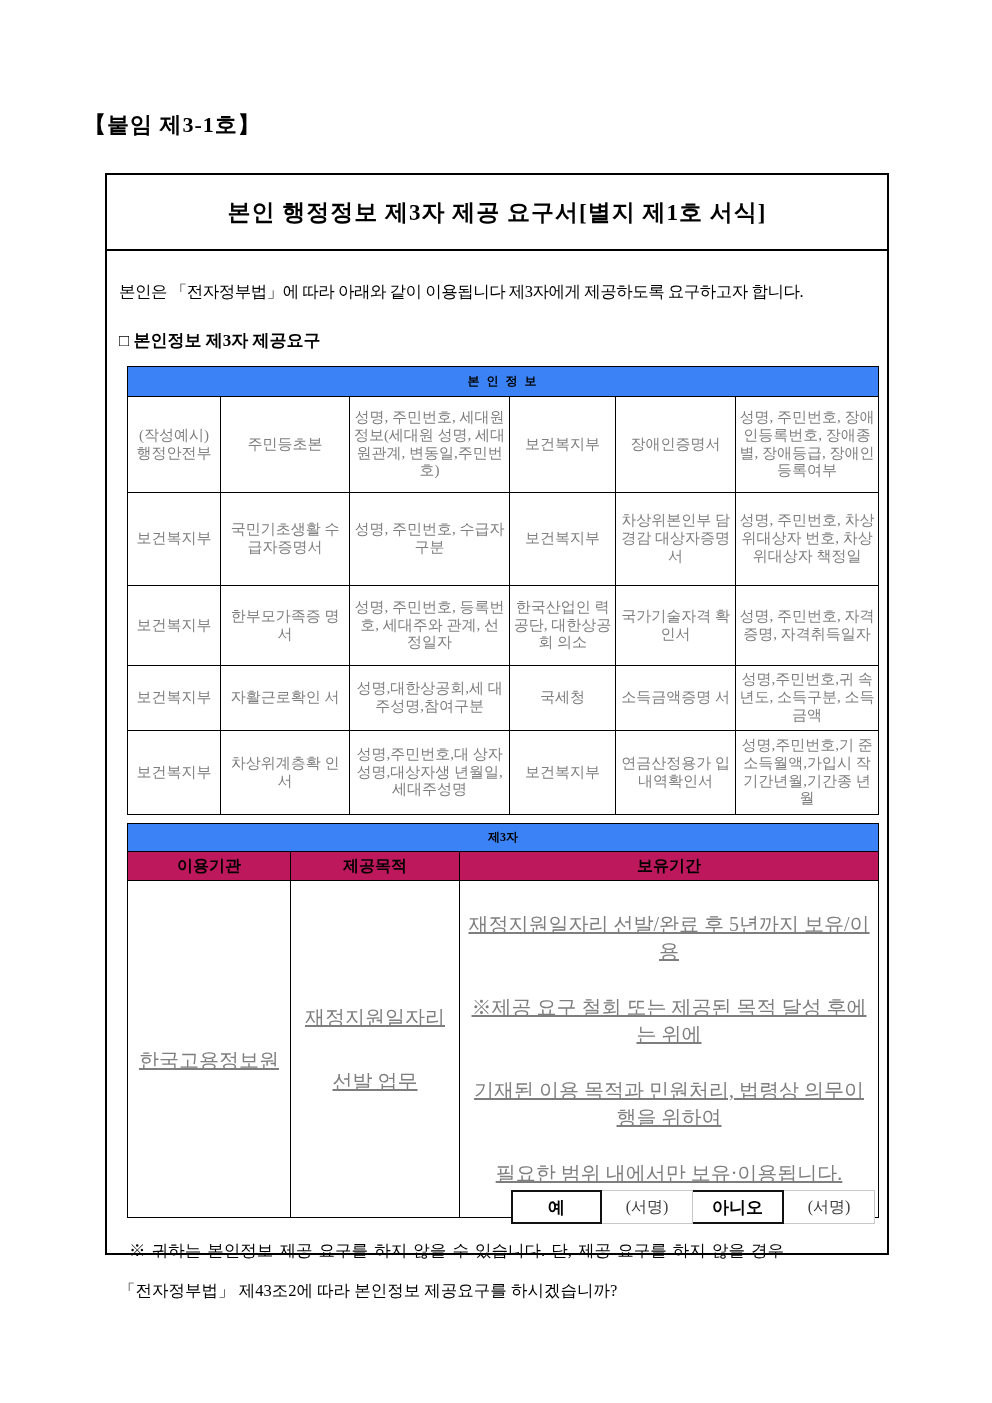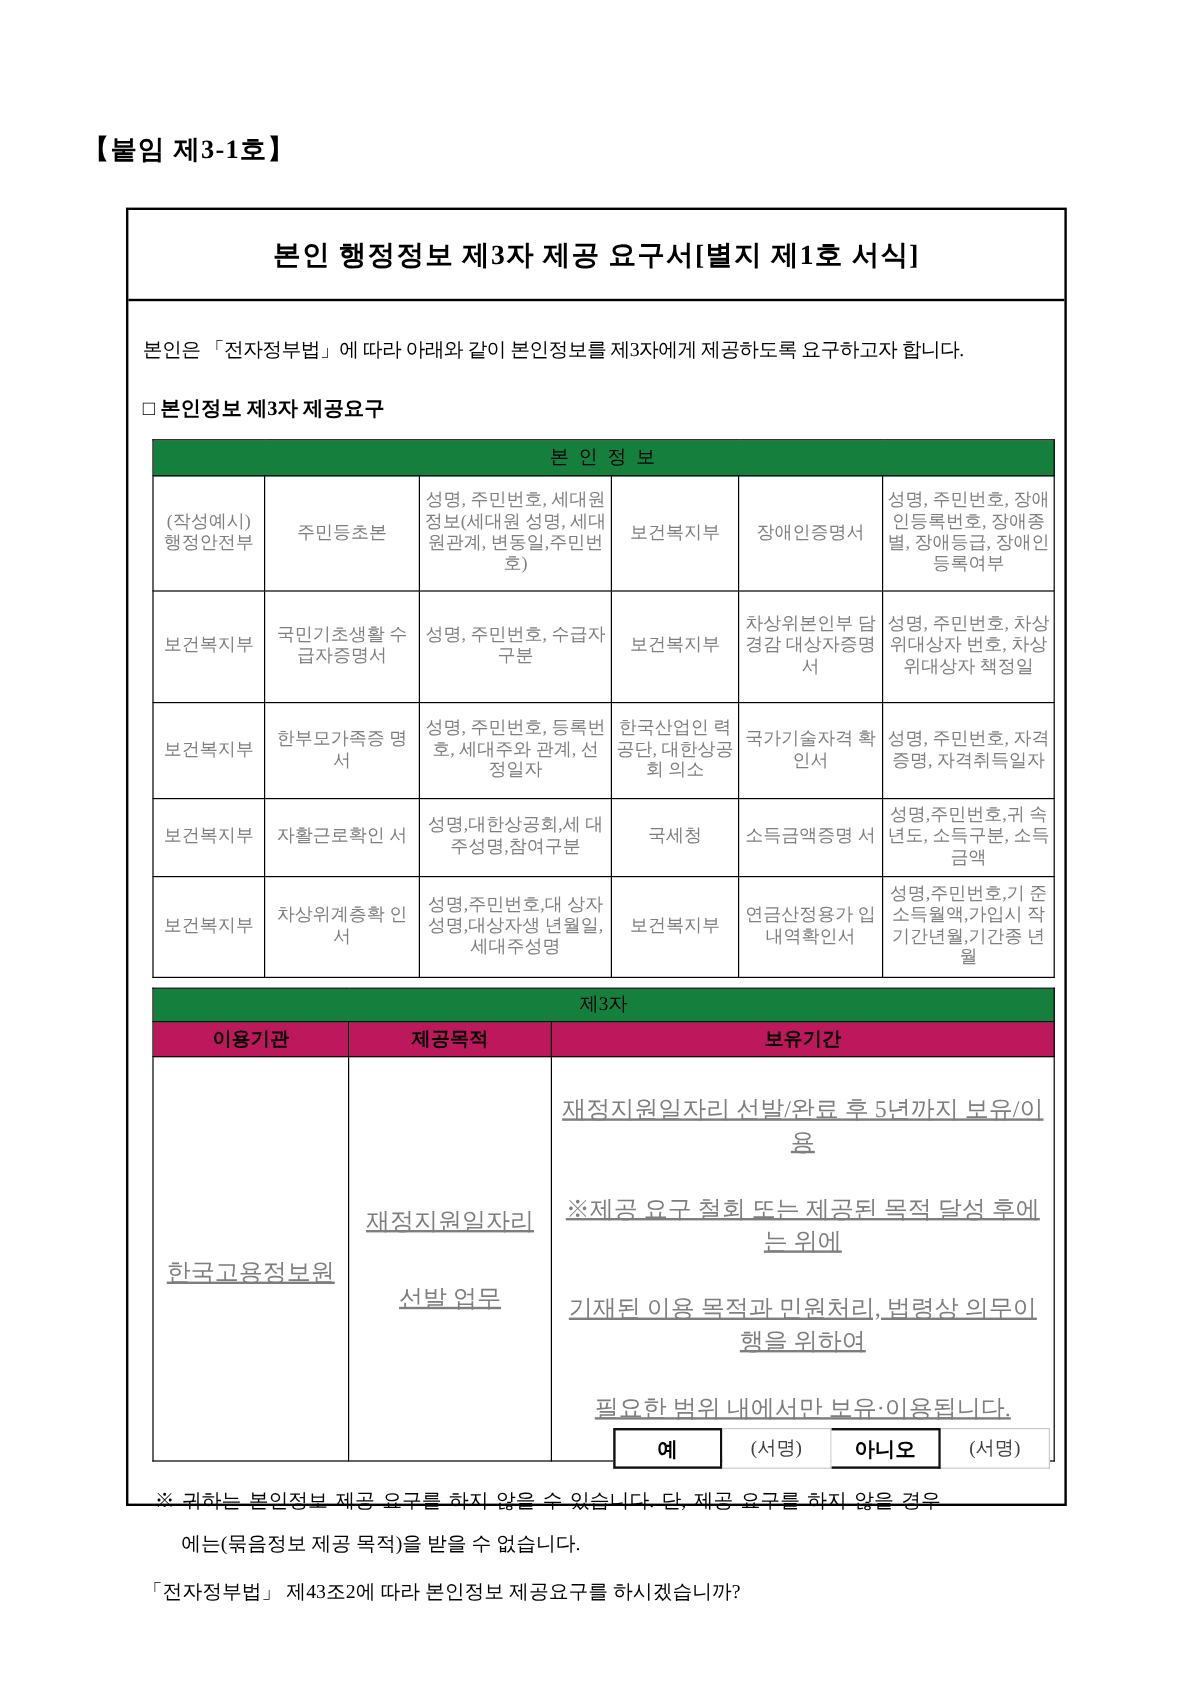--- a/index.html
+++ b/index.html
@@ -3,21 +3,21 @@
 <meta charset="utf-8">
 <style>
   * { margin:0; padding:0; box-sizing:border-box; }
   html,body { background:#ffffff; }
   body {
     width:992px; height:1403px; position:relative;
     font-family:"Liberation Serif","DejaVu Serif",serif;
     color:#000;
   }
   .attachment {
-    position:absolute; left:69px; top:110px;
+    position:absolute; left:84px; top:110px;
     font-size:22px; font-weight:bold; letter-spacing:1px;
   }
   .form-box {
     position:absolute; left:105px; top:173px; width:784px; height:1082px;
     border:2px solid #000; background:#fff;
   }
   .form-title {
     height:76px; border-bottom:2px solid #000;
     display:flex; align-items:center; justify-content:center;
     font-size:23px; font-weight:bold; letter-spacing:1px;
@@ -25,21 +25,21 @@
   .form-body { padding:14px 12px 0 12px; }
   .intro1 { margin-top:16px; font-size:16.5px; letter-spacing:-0.5px; }
   .intro2 { margin-top:15px; font-size:16.5px; }
   .section-label { margin-top:26px; font-size:17px; font-weight:bold; }
 
   table { border-collapse:collapse; table-layout:fixed; }
   .info-table { margin:14px 0 0 8px; width:751px; }
   .third-table { margin:8px 0 0 8px; width:751px; }
   td { border:1px solid #000; text-align:center; vertical-align:middle; white-space:pre-line; }
   .t-title {
-    background:#15803d; font-weight:normal; font-size:16px; color:#000;
+    background:#3b82f6; font-weight:bold; font-size:12px; color:#000;
     letter-spacing:2px;
   }
   .info-table .t-title { height:30px; }
   .t-head td {
     background:#be185d; font-weight:bold; font-size:16px; color:#000;
   }
   .info-table .t-head td { height:52px; background:#f5f5f5; }
   .info-table td.data {
     color:#7e7e7e; font-size:15px; line-height:1.18; padding:2px 3px;
   }
@@ -73,21 +73,21 @@
   .btn.no { border-left:none; }
 </style>
 </head>
 <body>
 
 <div class="attachment">【붙임 제3-1호】</div>
 
 <div class="form-box">
   <div class="form-title">본인 행정정보 제3자 제공 요구서[별지 제1호 서식]</div>
   <div class="form-body">
-    <p class="intro1">본인은 「전자정부법」에 따라 아래와 같이 본인정보를 제3자에게 제공하도록 요구하고자 합니다.</p>
+    <p class="intro1">본인은 「전자정부법」에 따라 아래와 같이 이용됩니다 제3자에게 제공하도록 요구하고자 합니다.</p>
     <p class="section-label">□ 본인정보 제3자 제공요구</p>
 
     <table class="info-table">
       <colgroup>
         <col style="width:93px">
           <col style="width:129px">
           <col style="width:160px">
         <col style="width:106px">
           <col style="width:120px">
           <col style="width:143px">
@@ -167,21 +167,20 @@
             <div class="u">재정지원일자리 선발/완료 후 5년까지 보유/이용</div>
             <div class="u">※제공 요구 철회 또는 제공된 목적 달성 후에는 위에</div>
             <div class="u">기재된 이용 목적과 민원처리, 법령상 의무이행을 위하여</div>
             <div class="u">필요한 범위 내에서만 보유·이용됩니다.</div>
           </td>
         </tr>
       </tbody>
     </table>
 
     <p class="notice1">※ 귀하는 본인정보 제공 요구를 하지 않을 수 있습니다. 단, 제공 요구를 하지 않을 경우</p>
-    <p class="notice2">에는(묶음정보 제공 목적)을 받을 수 없습니다.</p>
     <p class="question">「전자정부법」 제43조2에 따라 본인정보 제공요구를 하시겠습니까?</p>
 
     <div class="btn-row">
       <div class="btn solid">예</div>
       <div class="btn sign">(서명)</div>
       <div class="btn solid no">아니오</div>
       <div class="btn sign">(서명)</div>
     </div>
   </div>
 </div>

